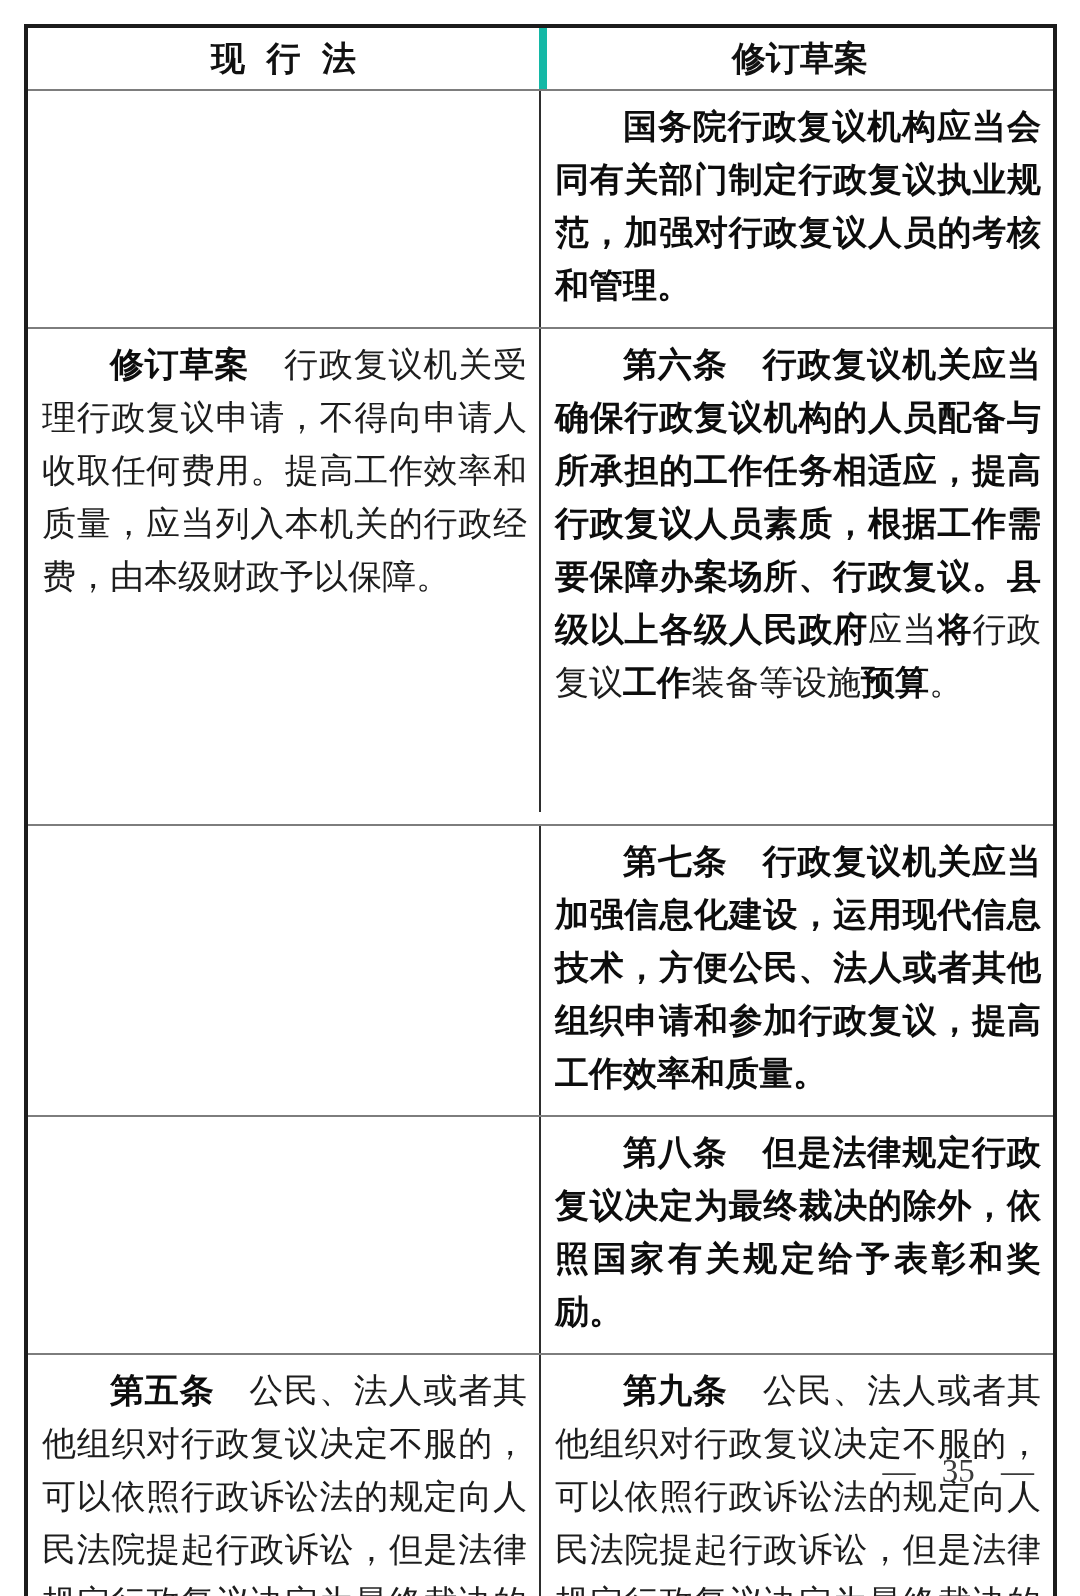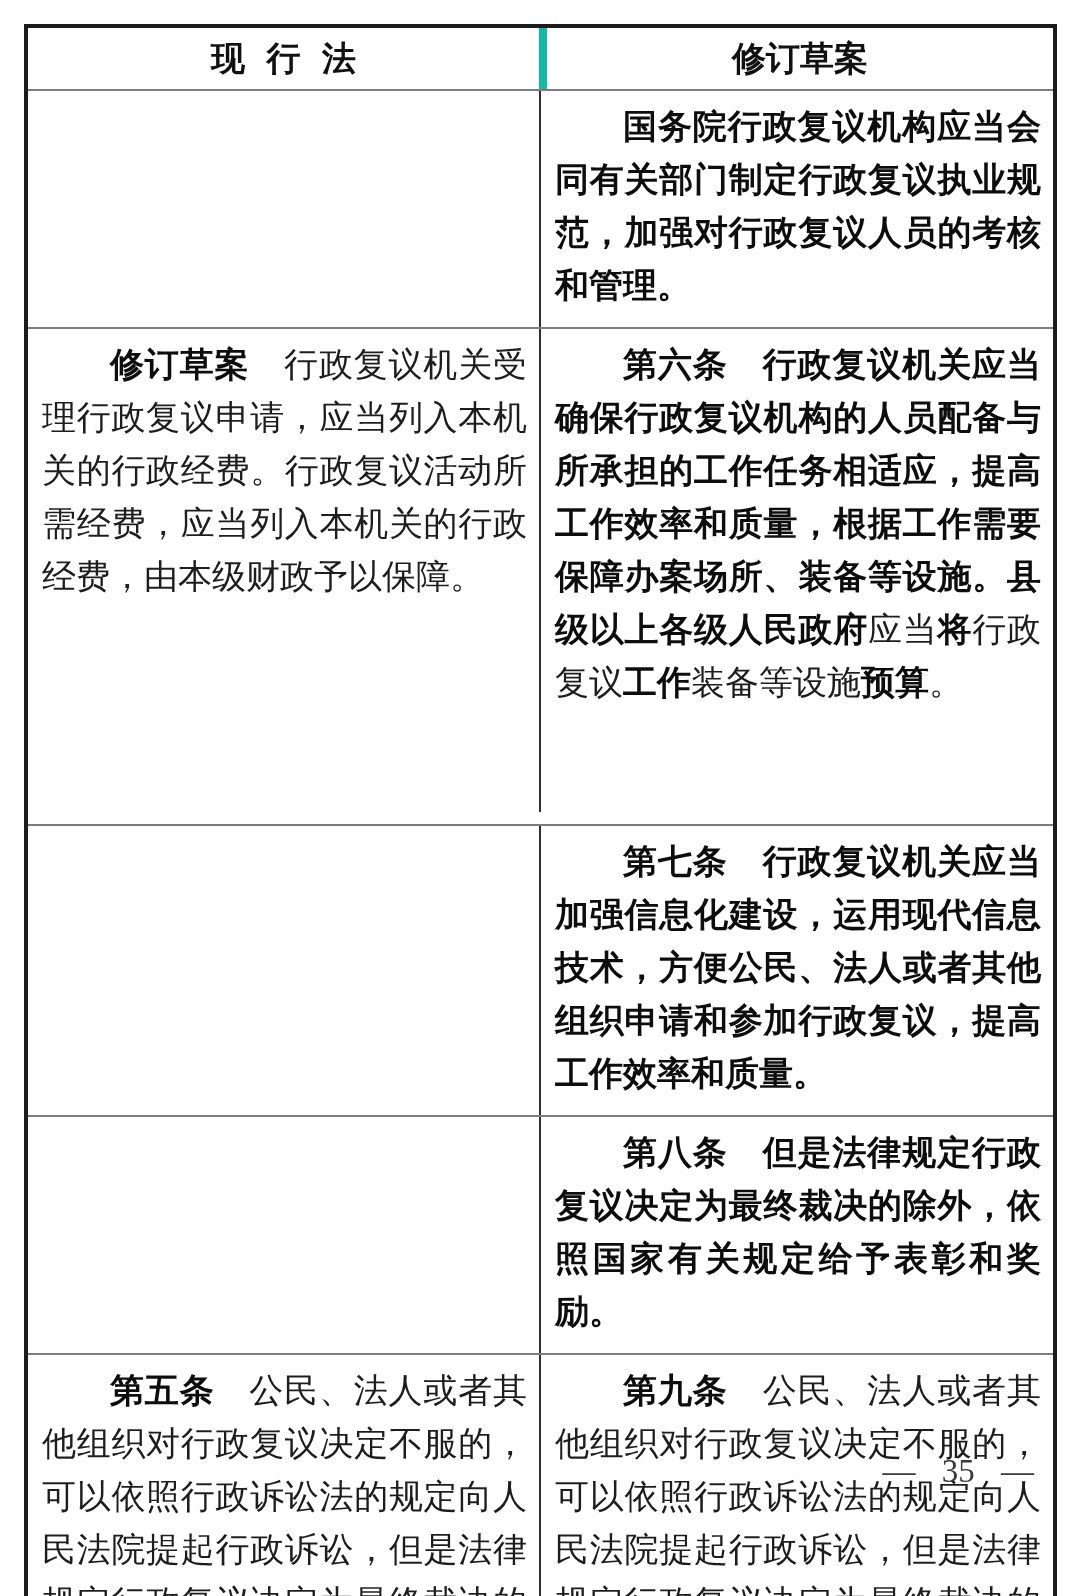--- a/index.html
+++ b/index.html
@@ -91,24 +91,24 @@
     </div>
     <div id="table-body">
         <div class="trow" style="min-height: 219px;">
           <div class="cell left"></div>
           <div class="cell right">
             <p class="para"><span class="run-bold">国务院行政复议机构应当会同有关部门制定行政复议执业规范，加强对行政复议人员的考核和管理。</span></p>
           </div>
         </div>
         <div class="trow" style="min-height: 485px;">
           <div class="cell left">
-            <p class="para"><span class="run-bold">修订草案　</span><span class="run-regular">行政复议机关受理行政复议申请，应当列入本机关的行政经费。行政复议活动所需经费，应当列入本机关的行政经费，由本级财政予以保障。</span></p>
+            <p class="para"><span class="run-bold">修订草案　</span><span class="run-regular">行政复议机关受理行政复议申请，不得向申请人收取任何费用。提高工作效率和质量，应当列入本机关的行政经费，由本级财政予以保障。</span></p>
           </div>
           <div class="cell right">
-            <p class="para"><span class="run-bold">第六条　行政复议机关应当确保行政复议机构的人员配备与所承担的工作任务相适应，提高工作效率和质量，根据工作需要保障办案场所、装备等设施。县级以上各级人民政府</span><span class="run-regular">应当</span><span class="run-bold">将</span><span class="run-regular">行政复议</span><span class="run-bold">工作</span><span class="run-regular">装备等设施</span><span class="run-bold">预算</span><span class="run-regular">。</span></p>
+            <p class="para"><span class="run-bold">第六条　行政复议机关应当确保行政复议机构的人员配备与所承担的工作任务相适应，提高行政复议人员素质，根据工作需要保障办案场所、行政复议。县级以上各级人民政府</span><span class="run-regular">应当</span><span class="run-bold">将</span><span class="run-regular">行政复议</span><span class="run-bold">工作</span><span class="run-regular">装备等设施</span><span class="run-bold">预算</span><span class="run-regular">。</span></p>
           </div>
         </div>
         <div class="trow" style="min-height: 264px; margin-top: 12px;">
           <div class="cell left"></div>
           <div class="cell right">
             <p class="para"><span class="run-bold">第七条　行政复议机关应当加强信息化建设，运用现代信息技术，方便公民、法人或者其他组织申请和参加行政复议，提高工作效率和质量。</span></p>
           </div>
         </div>
         <div class="trow" style="min-height: 176px;">
           <div class="cell left"></div>

